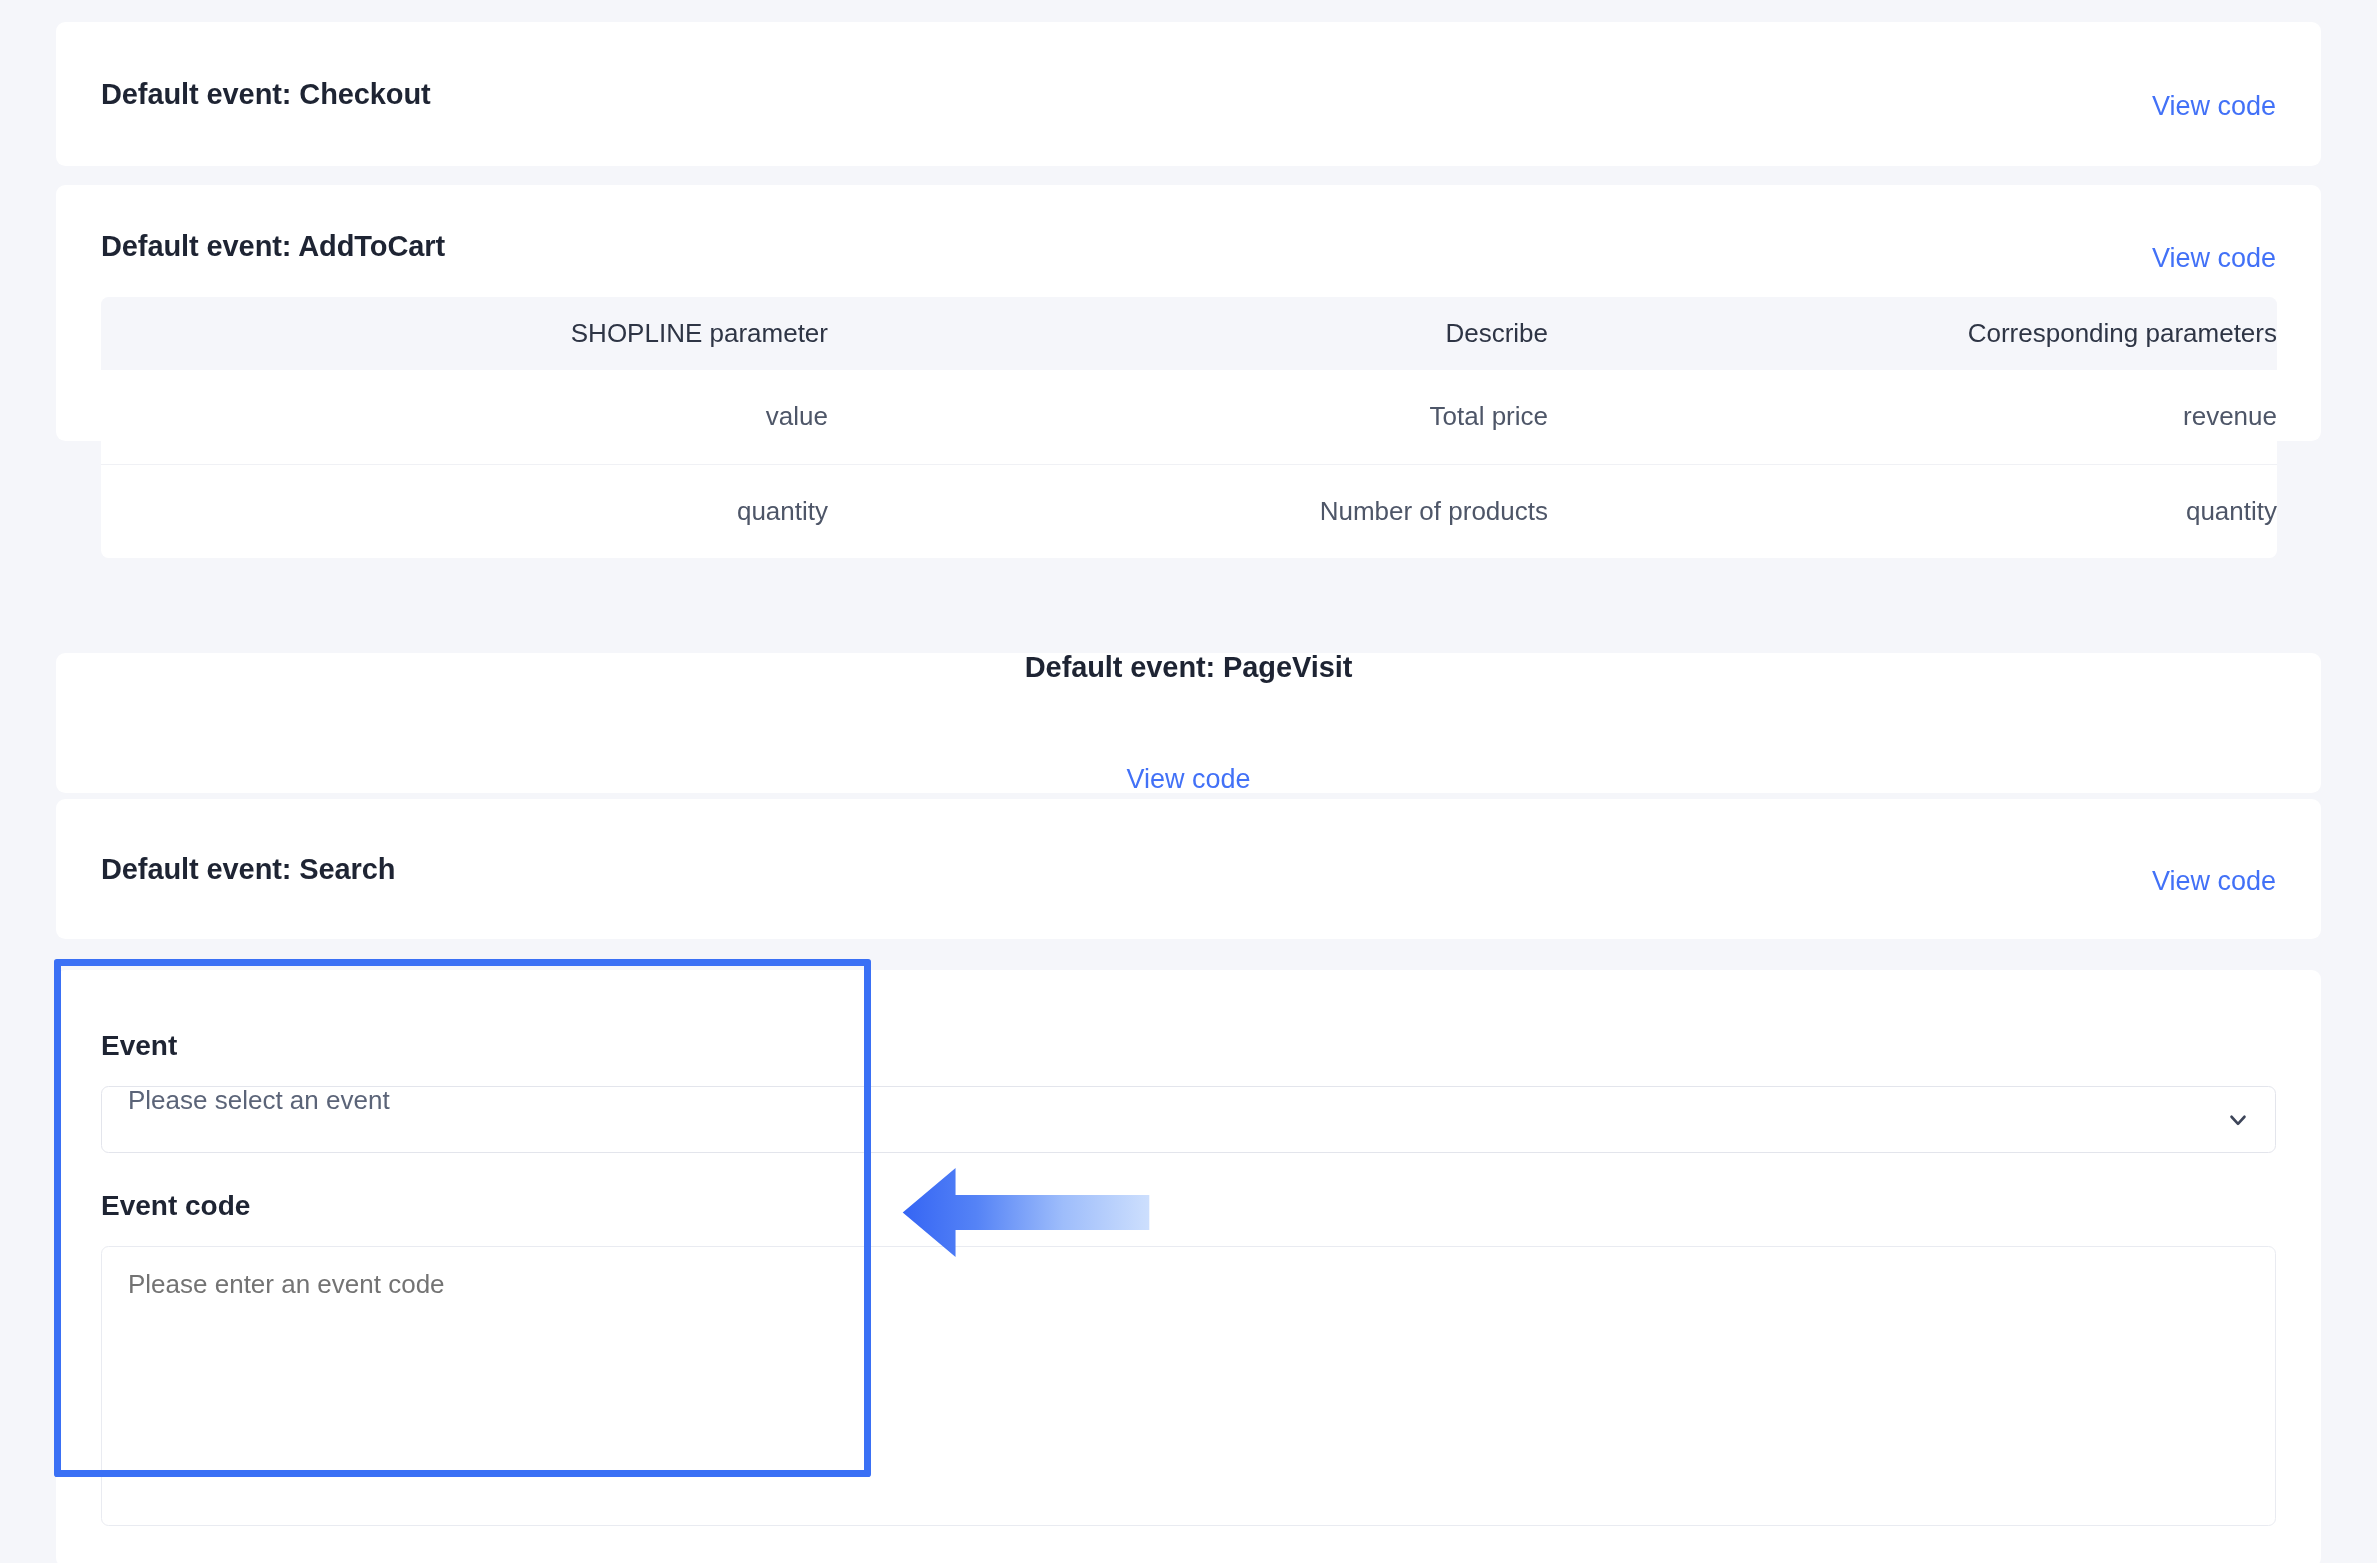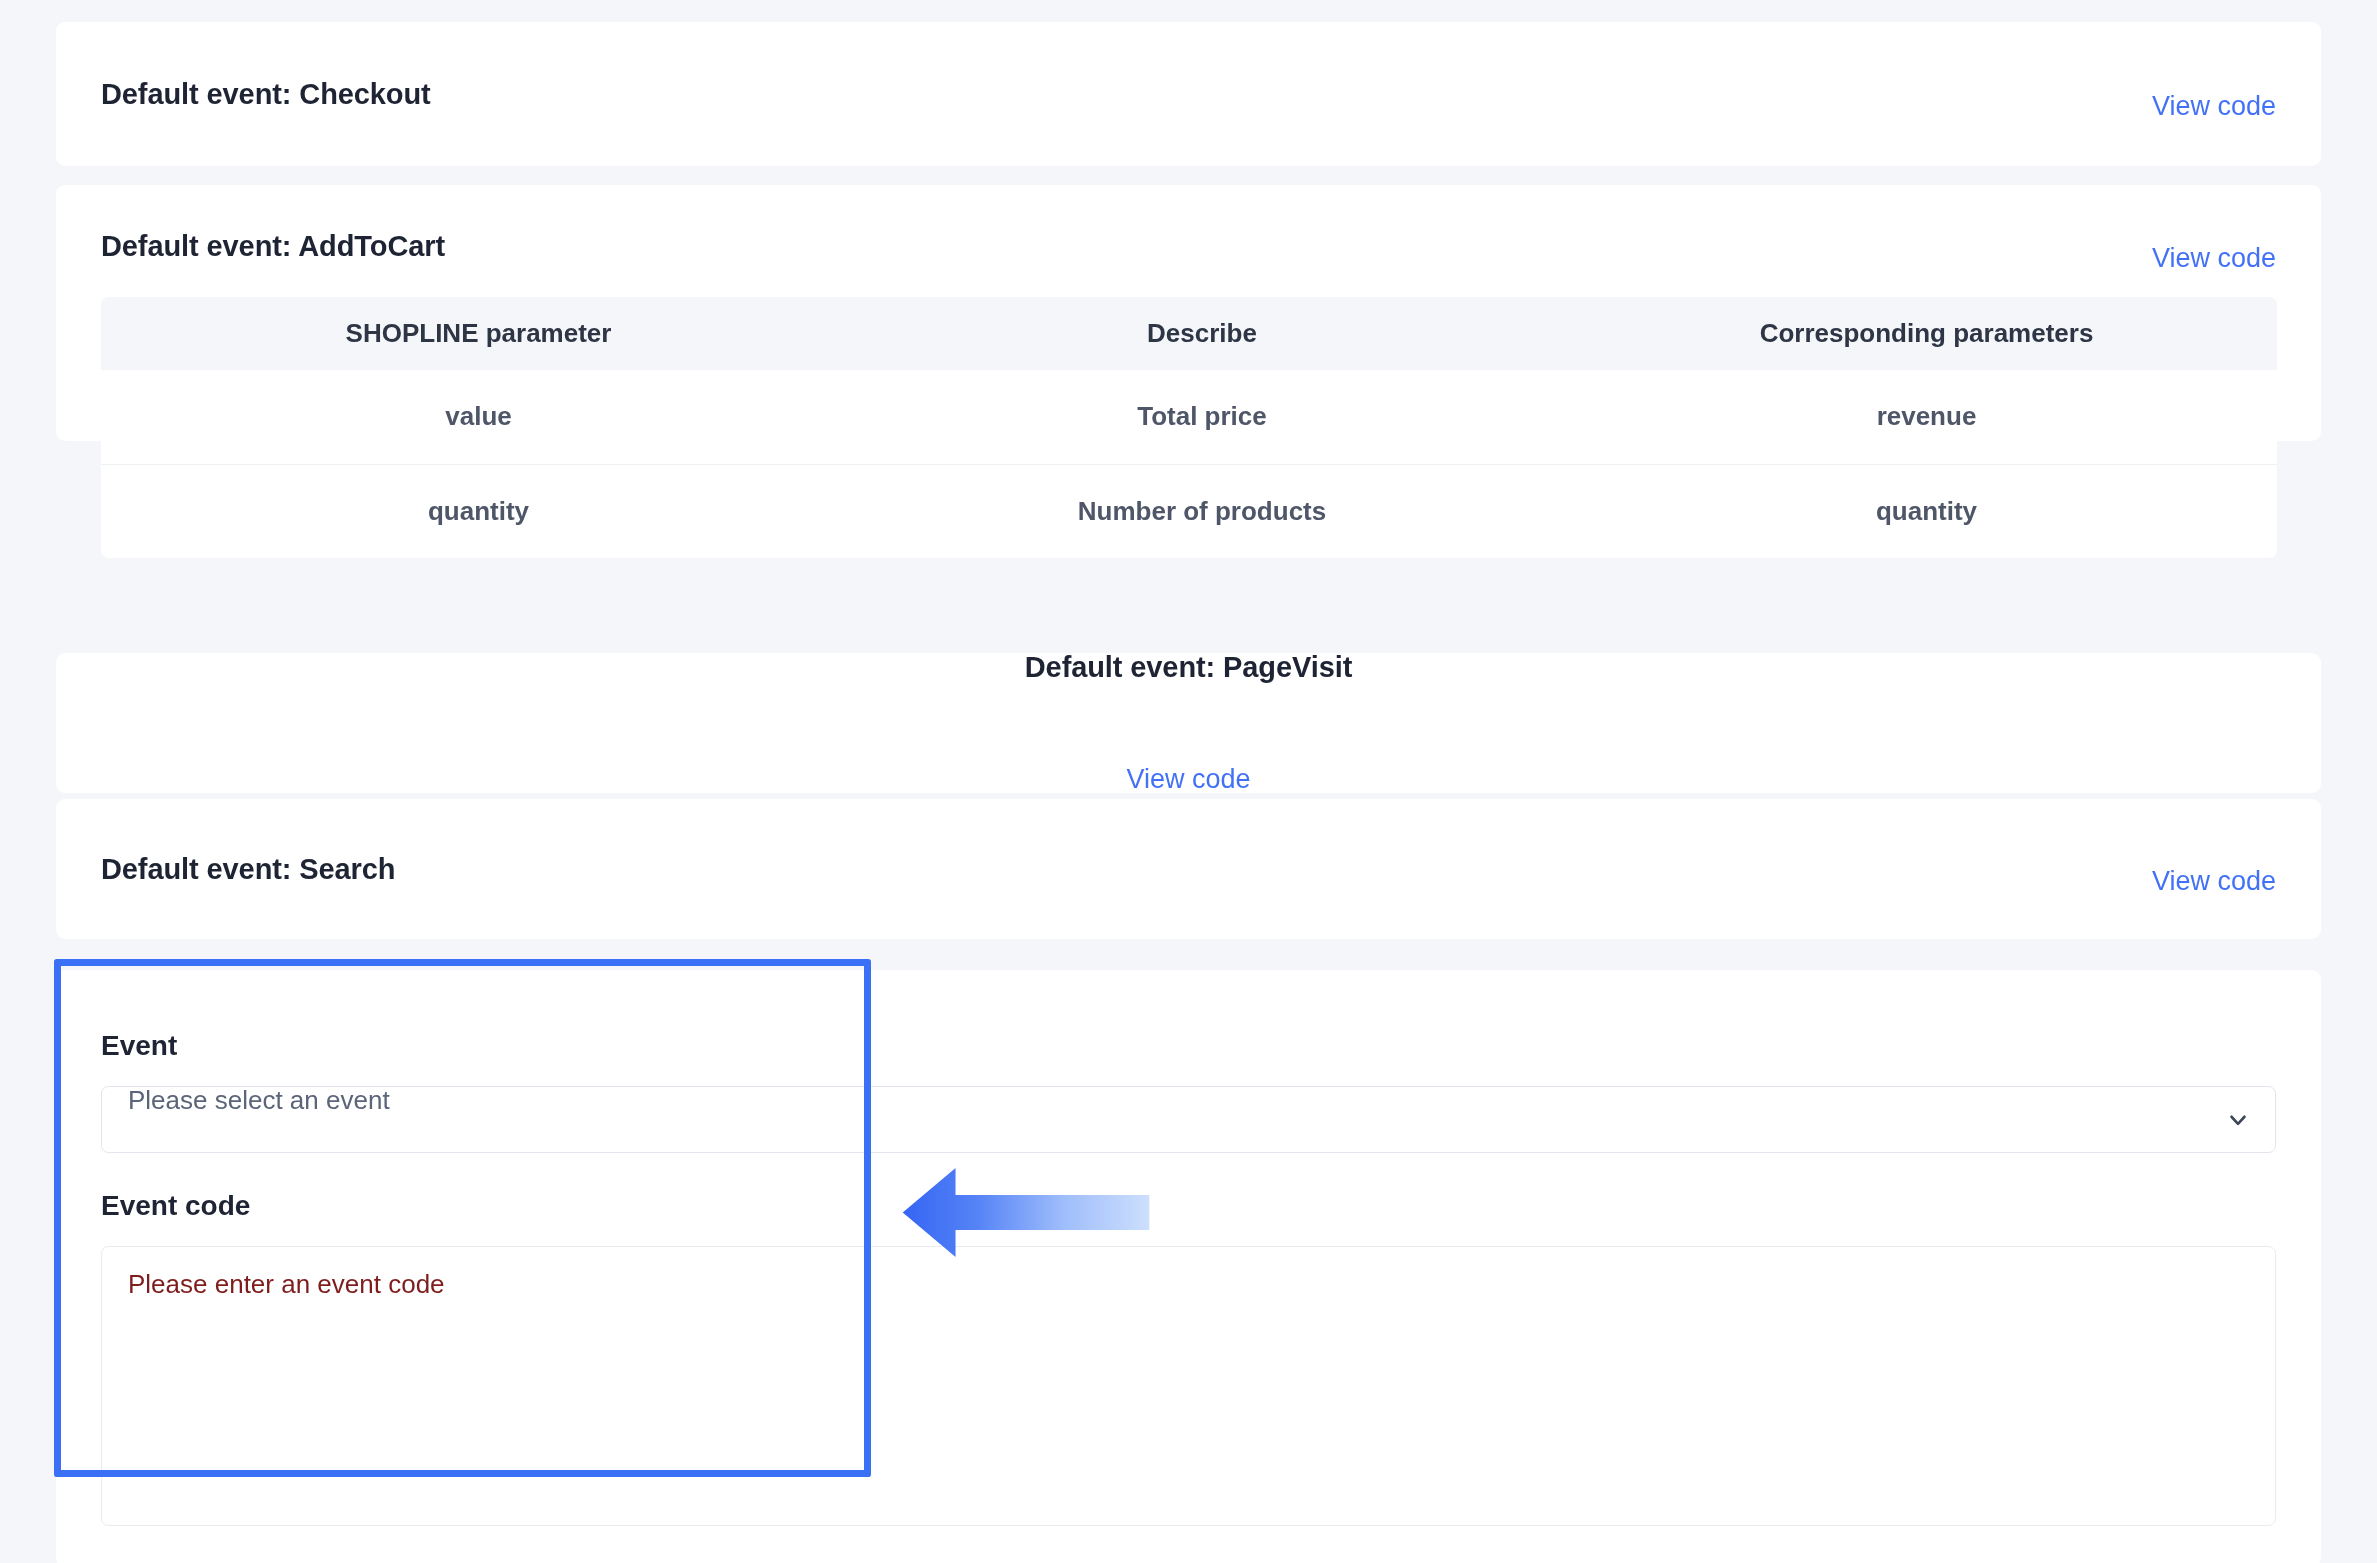--- a/index.html
+++ b/index.html
@@ -63,23 +63,23 @@
   
   .param-table {
     margin: 0 45px;
     width: calc(100% - 89px);
     border-collapse: collapse;
     border-radius: 7.5px;
     overflow: hidden;
   }
   .param-table th,
   .param-table td {
-    text-align: center;
+    text-align: right;
     padding-left: 28px;
-    font-weight: bold;
+    font-weight: normal;
   }
   .param-table thead th {
     background: #f5f6fa;
     height: 73px;
     font-size: 26px;
     color: #2e3545;
   }
   .param-table tbody td {
     background: #ffffff;
     height: 94px;
@@ -145,21 +145,21 @@
     margin-top: 26px;
     height: 280px;
     border: 0.9px solid #e9ebf1;
     border-radius: 7.5px;
     background: #fff;
     padding: 24px 26px;
     cursor: text;
   }
   .textarea-placeholder {
     font-size: 26px;
-    color: #7f1d1d;
+    color: #737373;
     line-height: 1;
   }
 
   .form-top-pad { height: 62px; }
 
   
   .highlight-box {
     position: absolute;
     left: 54px;
     top: 959px;

